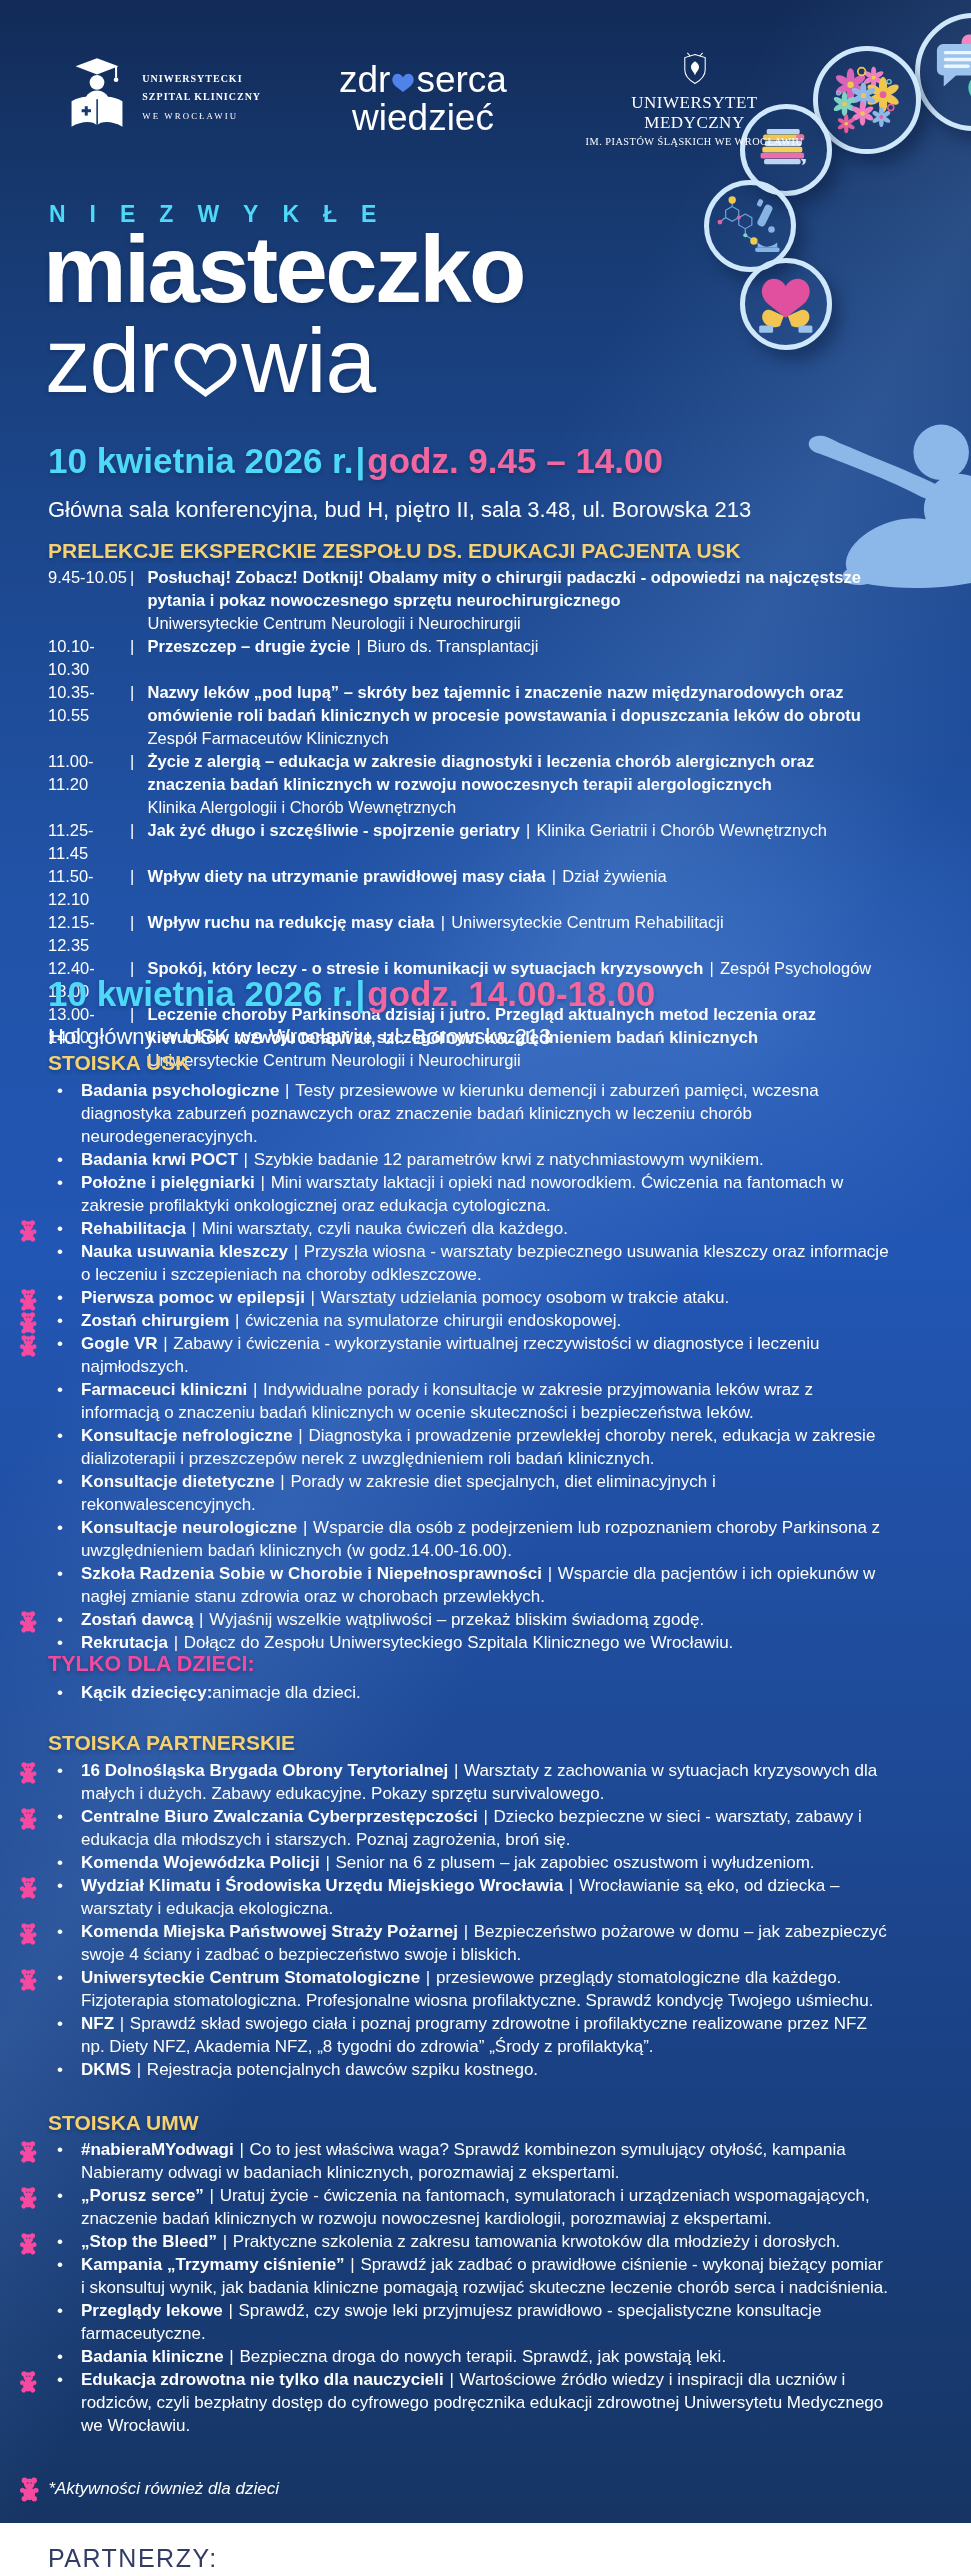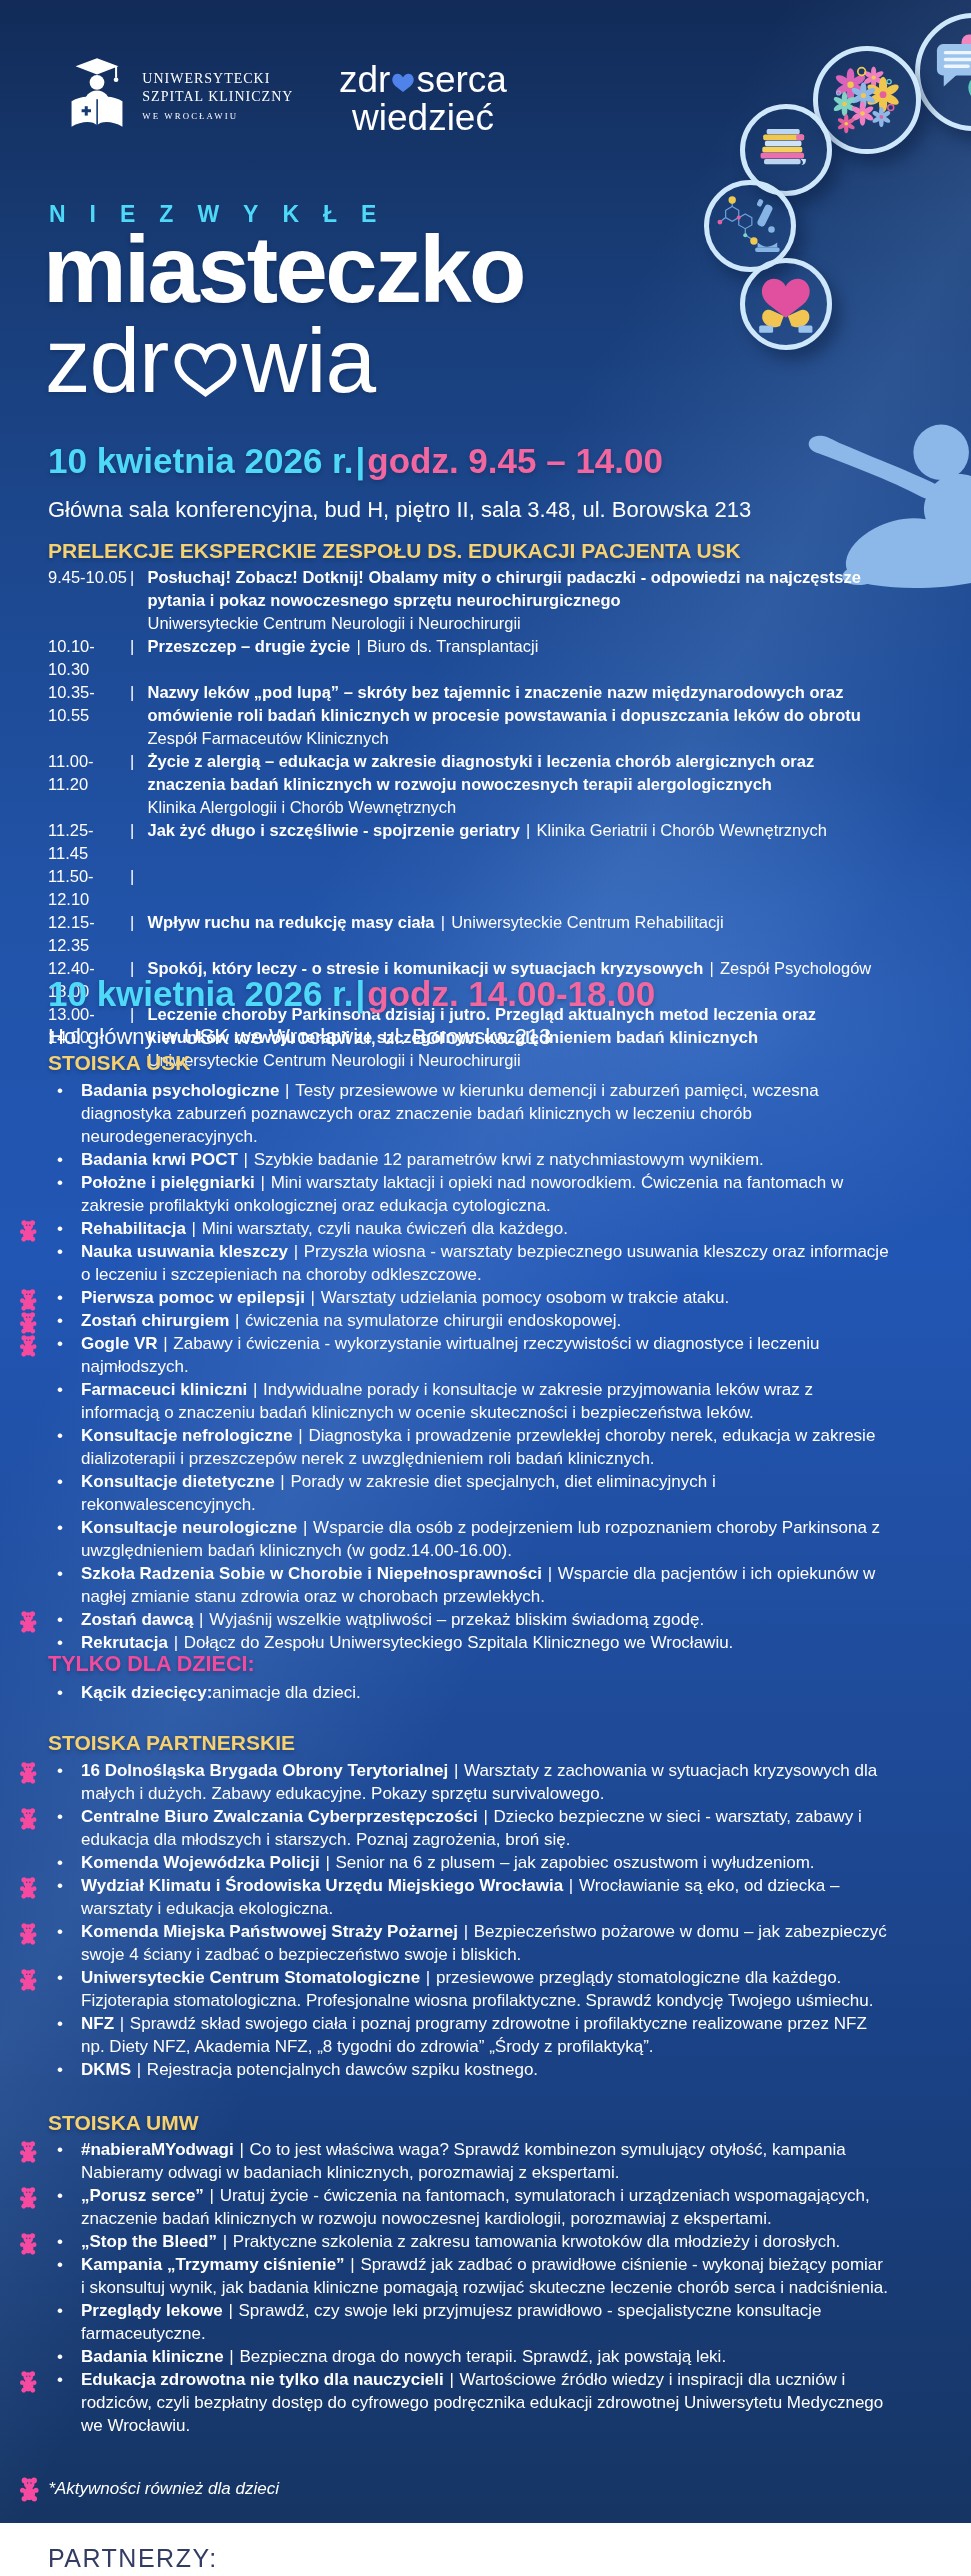--- a/index.html
+++ b/index.html
@@ -17,21 +17,21 @@
   .ring svg{position:absolute;inset:6.2px;width:calc(100% - 12.4px);height:calc(100% - 12.4px);}
   #c-chat{left:915px;top:13.4px;width:108px;height:108px;}
   #c-flowers{left:813px;top:46px;width:98px;height:98px;}
   #c-books{left:740px;top:104px;width:82px;height:82px;}
   #c-science{left:704px;top:180px;width:82px;height:82px;}
   #c-heart{left:740px;top:258px;width:82px;height:82px;}
   #silhouette{position:absolute;left:791px;top:410px;}
   
   #logo-usk{position:absolute;left:63px;top:57px;display:flex;align-items:center;gap:11.3px;}
   #logo-usk .usk-text{font-family:"Liberation Serif",serif;letter-spacing:1px;}
-  #logo-usk .l1{font-size:14px;line-height:17.5px;}
+  #logo-usk .l1{font-size:10px;line-height:17.5px;font-weight:bold;}
   #logo-usk .l2{font-size:8.8px;letter-spacing:2.1px;margin-top:5.2px;}
   #logo-zw{position:absolute;left:315px;top:61px;width:216px;text-align:center;line-height:1.02;}
   #logo-zw .zw1,#logo-zw .zw2{font-size:37px;font-weight:400;letter-spacing:0px;}
   #logo-zw svg{display:inline-block;vertical-align:-2.1px;margin:0 1px;}
   #logo-umw{position:absolute;left:581px;top:52px;width:227px;text-align:center;
             font-family:"Liberation Serif",serif;}
   #logo-umw .crest{margin-bottom:5.2px;}
   #logo-umw .l1{font-size:17px;letter-spacing:0.5px;}
   #logo-umw .l2{font-size:10.3px;letter-spacing:0.5px;margin-top:3.1px;}
   
@@ -236,20 +236,33 @@
 
     <div id="logo-zw">
       <div class="zw1">
         <span>zdr</span><svg width="24" height="23" viewBox="0 0 120 110">
             <path d="M60 30 C 52 10 24 4 12 22 C 0 40 8 62 28 78 L 60 102 L 92 78 C 112 62 120 40 108 22 C 96 4 68 10 60 30 Z" fill="#4f83ea"></path>
           </svg><span>serca</span>
       </div>
       <div class="zw2">wiedzieć</div>
     </div>
 
+    <div id="logo-umw">
+      <div class="crest">
+        <svg width="30" height="34" viewBox="0 0 70 80">
+          <g stroke="#fff" fill="none" stroke-width="2.5">
+            <path d="M35 6 L59 13 V42 C59 58 48 67 35 74 C22 67 11 58 11 42 V13 Z"></path>
+            <path d="M24 10 l-7 -8 M46 10 l7 -8"></path>
+          </g>
+          <path d="M35 22 c-8 5 -11 11 -9 17 c2 6 7 9 9 16 c2 -7 7 -10 9 -16 c2 -6 -1 -12 -9 -17 z" fill="#fff"></path>
+        </svg>
+      </div>
+      <div class="l1">UNIWERSYTET MEDYCZNY</div>
+      <div class="l2">IM. PIASTÓW ŚLĄSKICH WE WROCŁAWIU</div>
+    </div>
 
     <div id="kicker">NIEZWYKŁE</div>
     <h1 id="title1">miasteczko</h1>
     <div id="title2">
       <span>zdr</span><svg width="65" height="60" viewBox="0 0 120 110">
           <path d="M60 32 C 52 12 26 6 14 24 C 2 42 10 62 30 78 L 60 100 L 90 78 C 110 62 118 42 106 24 C 94 6 68 12 60 32 Z" fill="none" stroke="#fff" stroke-width="11"></path>
         </svg><span>wia</span>
     </div>
 
     <div class="date-line" id="date1">
@@ -303,20 +316,24 @@
           <div class="spipe">|</div>
           <div class="scontent">
             <span class="sb">Jak żyć długo i szczęśliwie - spojrzenie geriatry</span><span class="spipe-in">|</span><span class="sdept">Klinika Geriatrii i Chorób Wewnętrznych</span>
             
           </div>
         </div>
 
         <div class="srow">
           <div class="stime">11.50-12.10</div>
           <div class="spipe">|</div>
+          <div class="scontent">
+            <span class="sb">Wpływ diety na utrzymanie prawidłowej masy ciała</span><span class="spipe-in">|</span><span class="sdept">Dział żywienia</span>
+            
+          </div>
         </div>
 
         <div class="srow">
           <div class="stime">12.15-12.35</div>
           <div class="spipe">|</div>
           <div class="scontent">
             <span class="sb">Wpływ ruchu na redukcję masy ciała</span><span class="spipe-in">|</span><span class="sdept">Uniwersyteckie Centrum Rehabilitacji</span>
             
           </div>
         </div>

